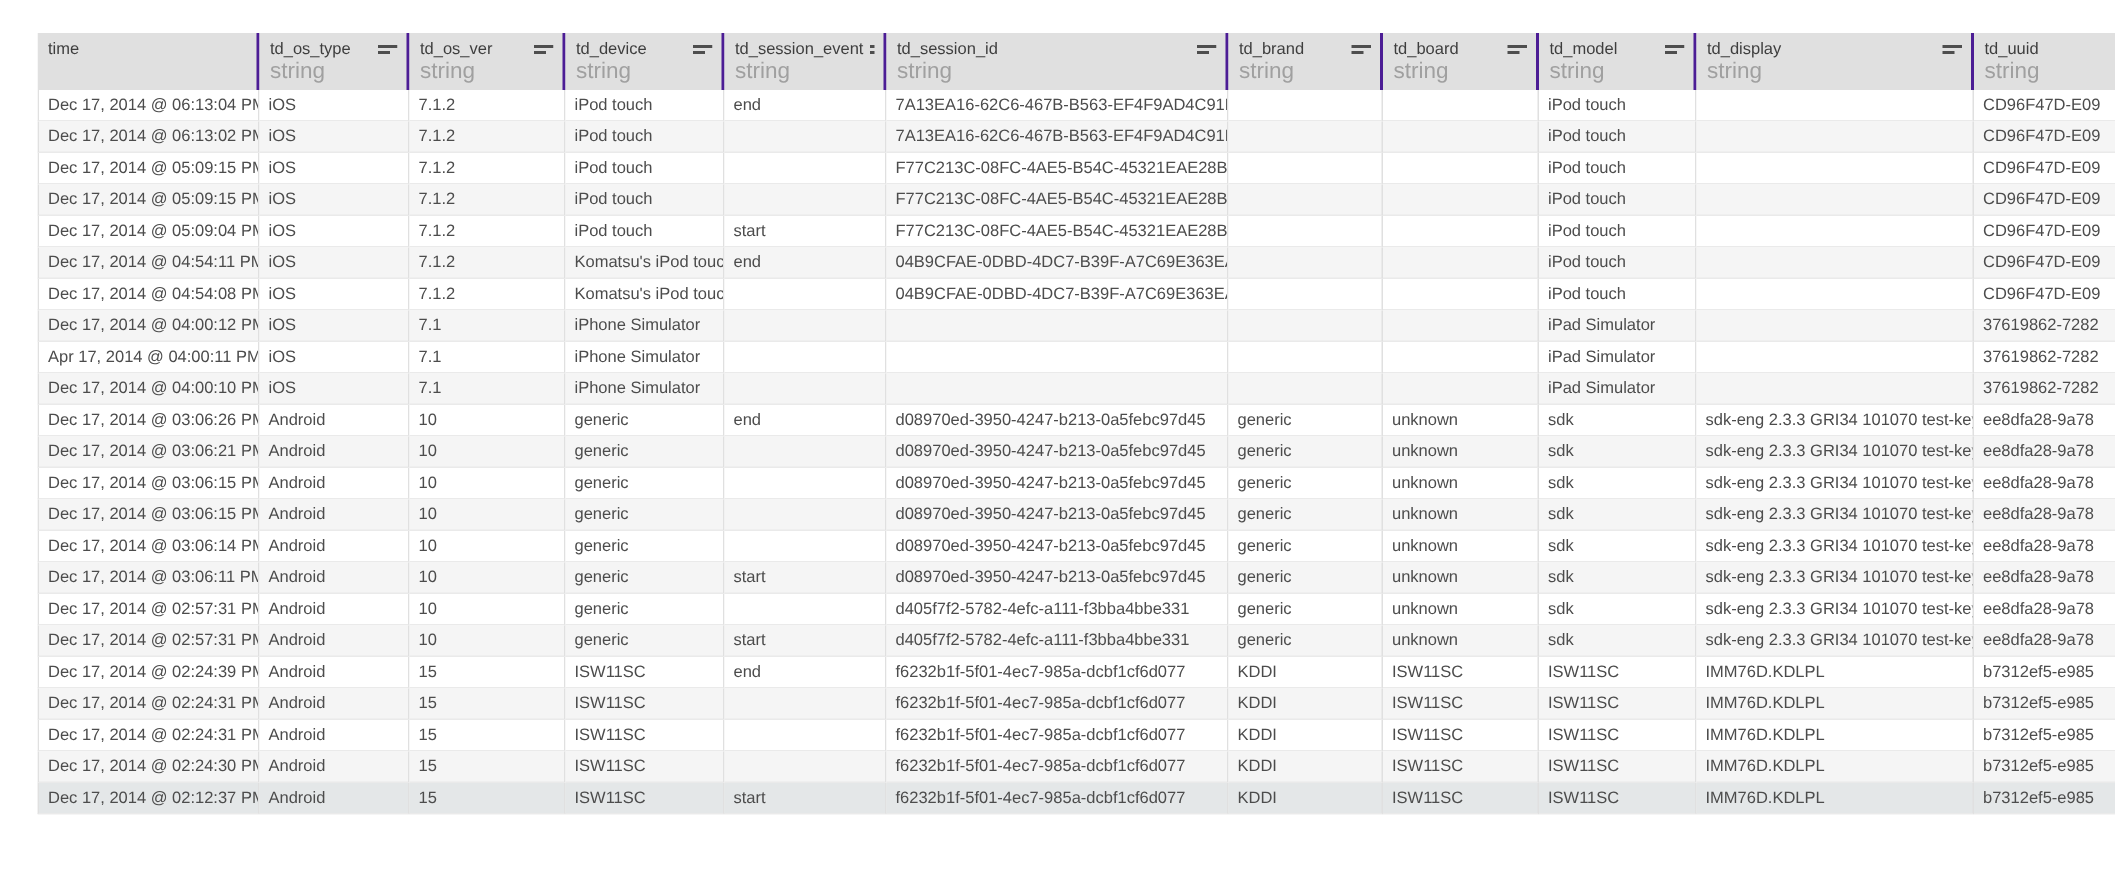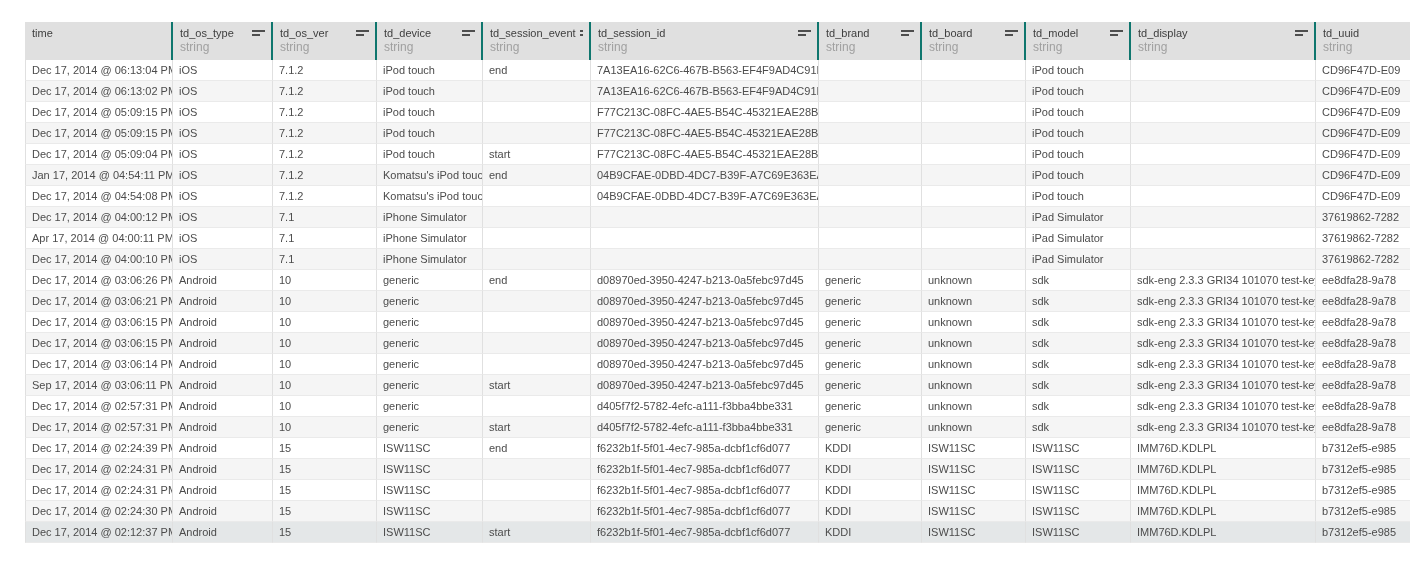--- a/index.html
+++ b/index.html
@@ -34,37 +34,37 @@
   col:nth-child(4){width:106px}
   col:nth-child(5){width:108px}
   col:nth-child(6){width:228px}
   col:nth-child(7){width:103px}
   col:nth-child(8){width:104px}
   col:nth-child(9){width:105px}
   col:nth-child(10){width:185px}
   col:nth-child(11){width:160px}
   th{
     background:var(--header-bg);
-    border-right:2px solid #0f766e;
+    border-right:2px solid #4c1d95;
     padding:5px 6px 4px 7px;
     text-align:left;
     vertical-align:top;
     font-weight:normal;
     height:29px;
   }
   th:last-child{border-right:none;}
   .th-top{
     display:flex;justify-content:space-between;align-items:center;
     color:var(--header-text);
     line-height:13px;
     white-space:nowrap;overflow:hidden;
   }
   .th-type{
     color:var(--type-text);
-    font-size:12px;
+    font-size:15px;
     line-height:13px;
     margin-top:1px;
   }
   .sort-icon{
     display:inline-block;width:13px;height:9px;position:relative;flex:none;margin-left:4px;
   }
   .sort-icon::before{
     content:"";position:absolute;top:1px;left:0;width:13px;height:2px;background:var(--icon-color);
   }
   .sort-icon::after{
@@ -241,21 +241,21 @@
           <td>iPod touch</td>
           <td>start</td>
           <td>F77C213C-08FC-4AE5-B54C-45321EAE28B1</td>
           <td></td>
           <td></td>
           <td>iPod touch</td>
           <td></td>
           <td>CD96F47D-E09</td>
         </tr>
         <tr>
-          <td>Jan 17, 2014 @ 04:54:11 PM</td>
+          <td>Dec 17, 2014 @ 04:54:11 PM</td>
           <td>iOS</td>
           <td>7.1.2</td>
           <td>Komatsu's iPod touch</td>
           <td>end</td>
           <td>04B9CFAE-0DBD-4DC7-B39F-A7C69E363EAF</td>
           <td></td>
           <td></td>
           <td>iPod touch</td>
           <td></td>
           <td>CD96F47D-E09</td>
@@ -371,21 +371,21 @@
           <td>generic</td>
           <td></td>
           <td>d08970ed-3950-4247-b213-0a5febc97d45</td>
           <td>generic</td>
           <td>unknown</td>
           <td>sdk</td>
           <td>sdk-eng 2.3.3 GRI34 101070 test-keys</td>
           <td>ee8dfa28-9a78</td>
         </tr>
         <tr>
-          <td>Sep 17, 2014 @ 03:06:11 PM</td>
+          <td>Dec 17, 2014 @ 03:06:11 PM</td>
           <td>Android</td>
           <td>10</td>
           <td>generic</td>
           <td>start</td>
           <td>d08970ed-3950-4247-b213-0a5febc97d45</td>
           <td>generic</td>
           <td>unknown</td>
           <td>sdk</td>
           <td>sdk-eng 2.3.3 GRI34 101070 test-keys</td>
           <td>ee8dfa28-9a78</td>

